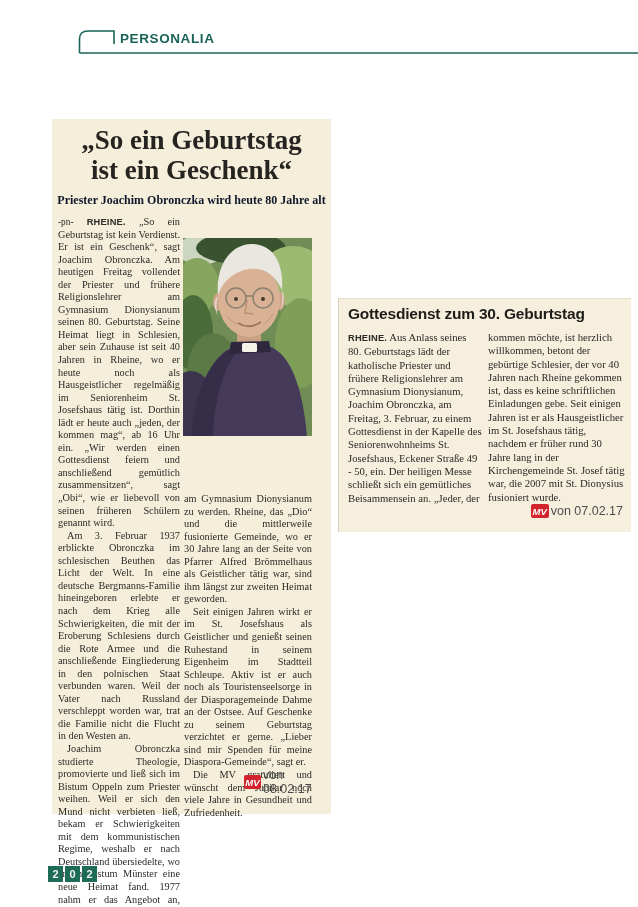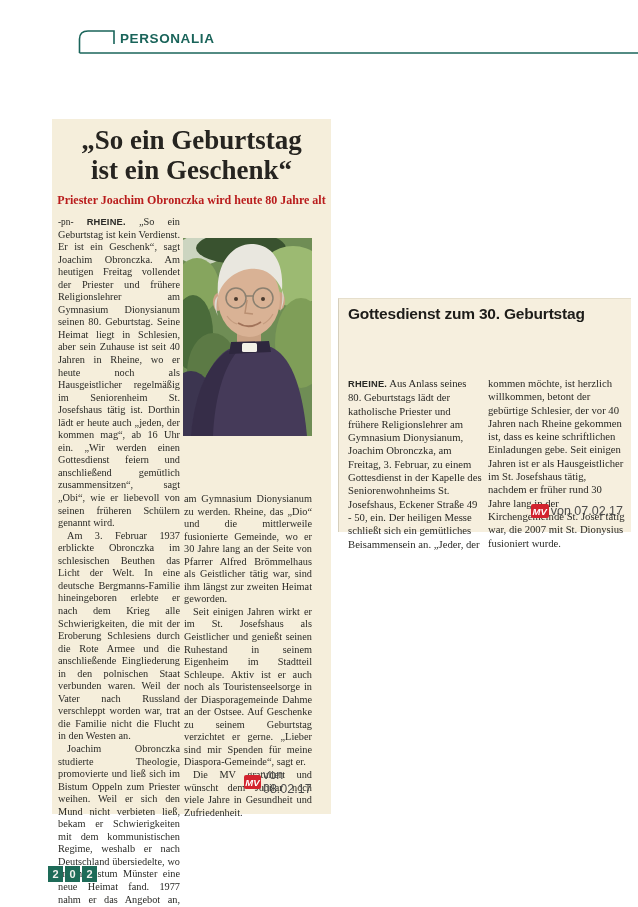--- a/index.html
+++ b/index.html
@@ -27,21 +27,21 @@
   .clip1 .headline{
     position:absolute;left:0;top:6px;width:279px;
     text-align:center;
     font-family:"Liberation Serif",serif;font-weight:bold;
     font-size:27px;line-height:30px;color:#262420;
   }
   .clip1 .subhead{
     position:absolute;left:0;top:74px;width:279px;
     text-align:center;
     font-family:"Liberation Serif",serif;font-weight:bold;
-    font-size:12px;color:#b91c1c;
+    font-size:12px;color:#0f172a;
   }
   .bodytext{
     font-family:"Liberation Serif",serif;
     font-size:10.3px;line-height:12.55px;color:#2a2a26;
     text-align:justify;
   }
   .bodytext p{margin:0;}
   .bodytext p.indent{text-indent:9px;}
   .clip1 .col1{position:absolute;left:6px;top:97px;width:122px;}
   .clip1 .col2{position:absolute;left:132px;top:374px;width:128px;}
@@ -83,21 +83,20 @@
   }
   .clip2 .headline2{
     position:absolute;left:9px;top:6px;width:276px;
     font-family:"Liberation Sans",sans-serif;font-weight:bold;
     font-size:15.5px;letter-spacing:-.2px;color:#1d1c19;
   }
   .bodytext2{
     font-family:"Liberation Serif",serif;
     font-size:10.7px;line-height:13.3px;color:#2a2a26;
     text-align:left;
-    margin-top:46px;
   }
   .clip2 .c1{position:absolute;left:9px;top:32px;width:134px;}
   .clip2 .c2{position:absolute;left:149px;top:32px;width:139px;}
   
   .pagenum{
     position:absolute;left:48px;top:866px;
     display:flex;gap:2px;
   }
   .pagenum .digit{
     width:15px;height:16px;background:#1e6b58;color:#f2f2ee;

